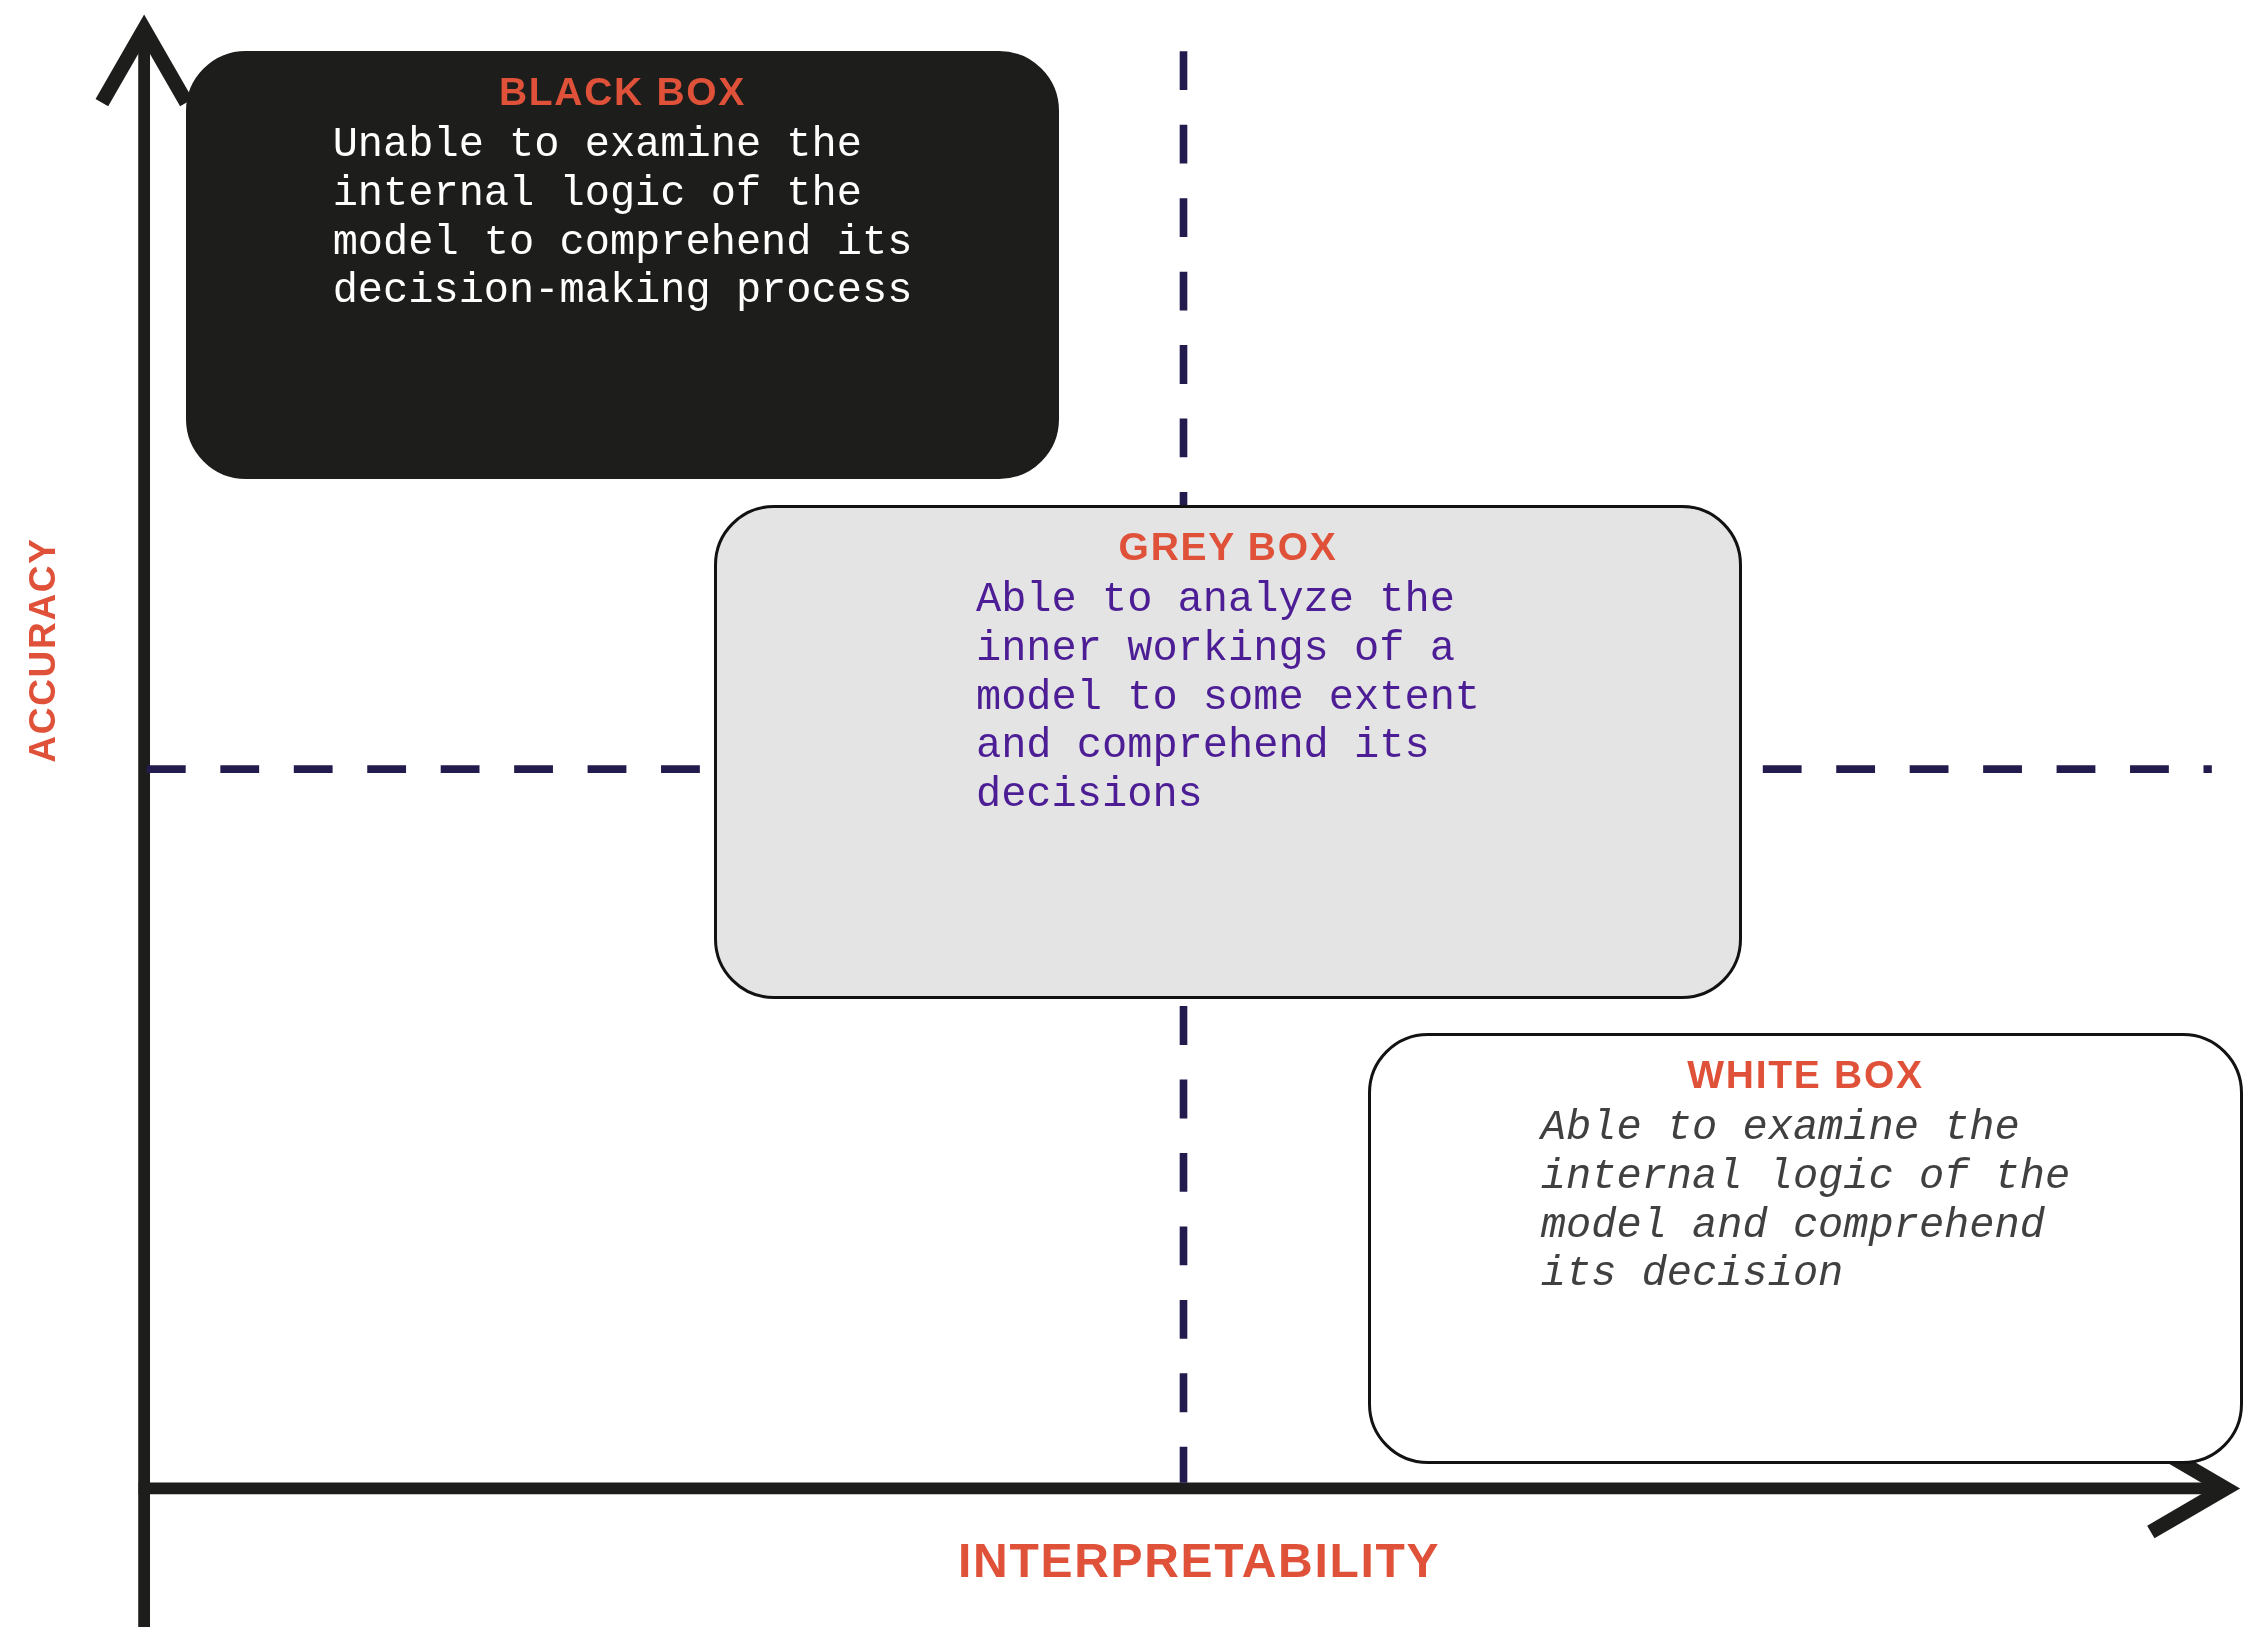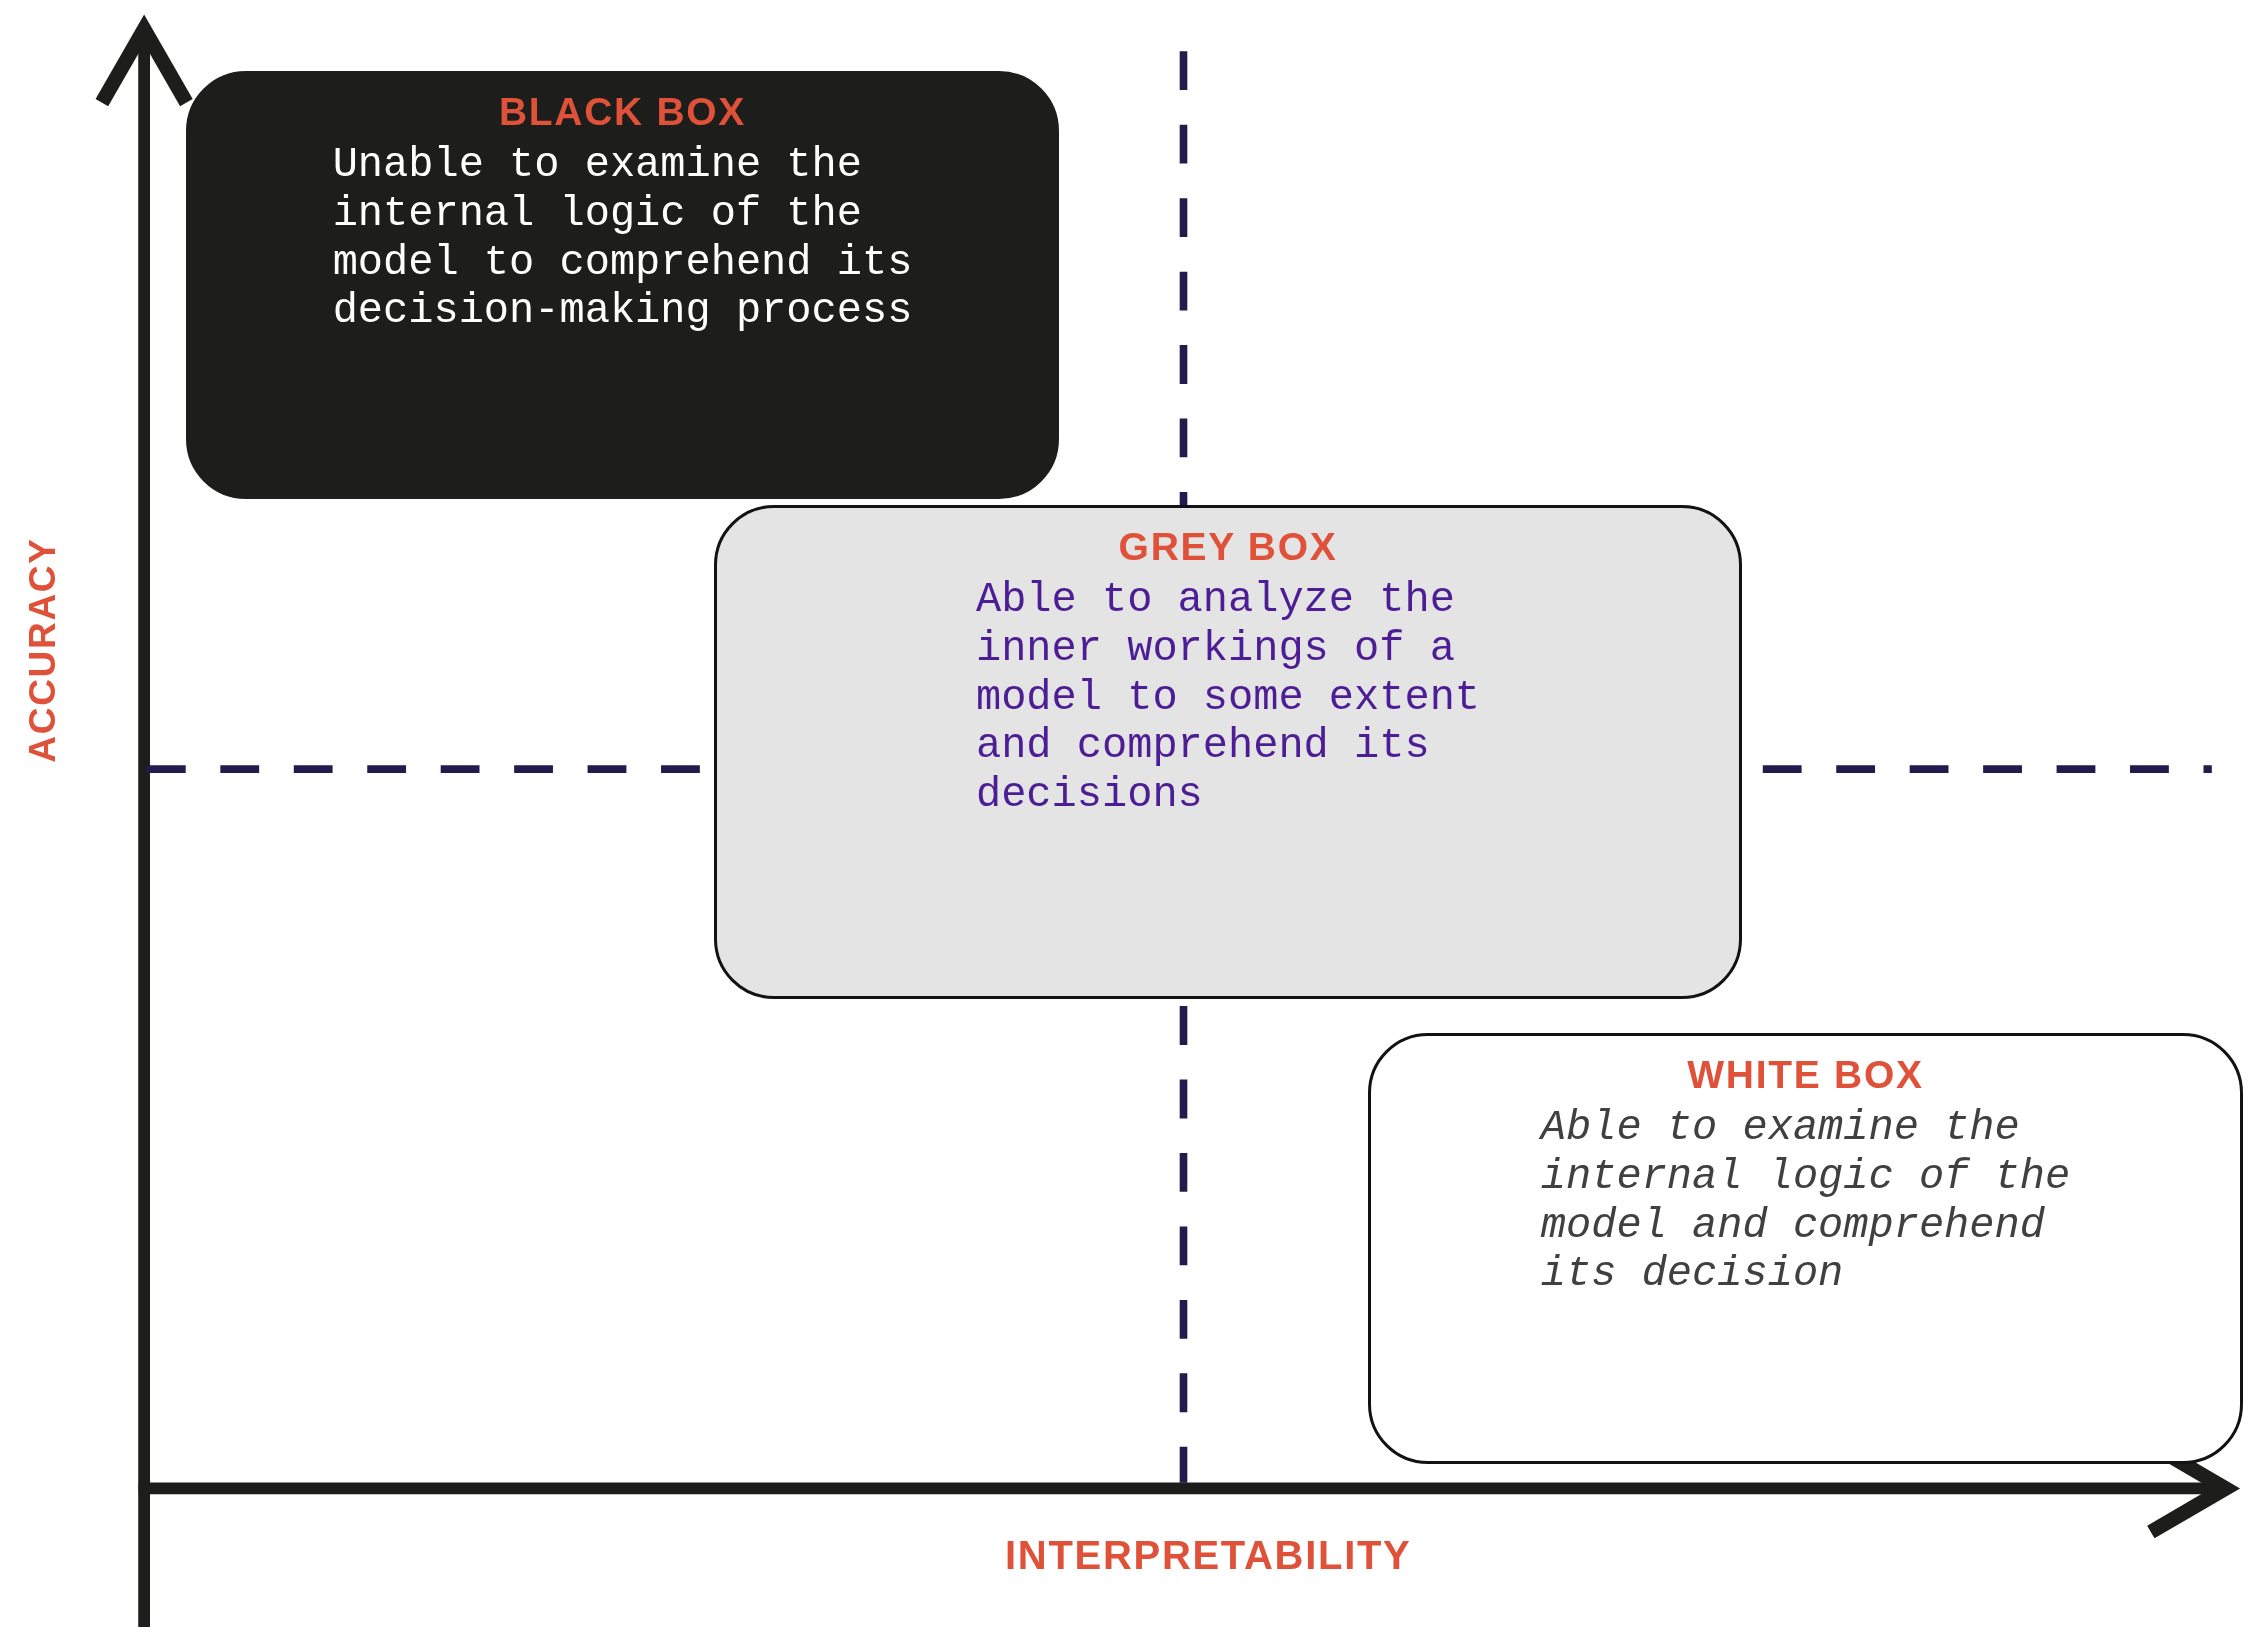--- a/index.html
+++ b/index.html
@@ -39,22 +39,22 @@
   }
   #y-axis-title {
     font-size: 37px;
     left: -82px;
     top: 629px;
     width: 249px;
     text-align: center;
     transform: rotate(-90deg);
   }
   #x-axis-title {
-    font-size: 40px;
-    left: 1005px;
+    font-size: 48px;
+    left: 958px;
     top: 1533px;
   }
 
   
   .qbox {
     position: absolute;
     box-sizing: border-box;
     border-radius: 60px;
     display: flex;
     flex-direction: column;
@@ -107,21 +107,21 @@
     left: 1368px;
     top: 1033px;
     width: 875px;
     height: 431px;
     background: #ffffff;
     border: 3.5px solid #121212;
   }
   #white-box .qbody { color: #404040; font-style: italic; }
 
   
-  #black-box { z-index: 5; margin-top: 20px; }
+  #black-box { z-index: 5; }
   #grey-box  { z-index: 6; }
   #white-box { z-index: 7; }
   .axis-svg  { z-index: 3; }
   .axis-title{ z-index: 4; }
 </style>
 </head>
 <body>
 
 <div id="canvas">
 

